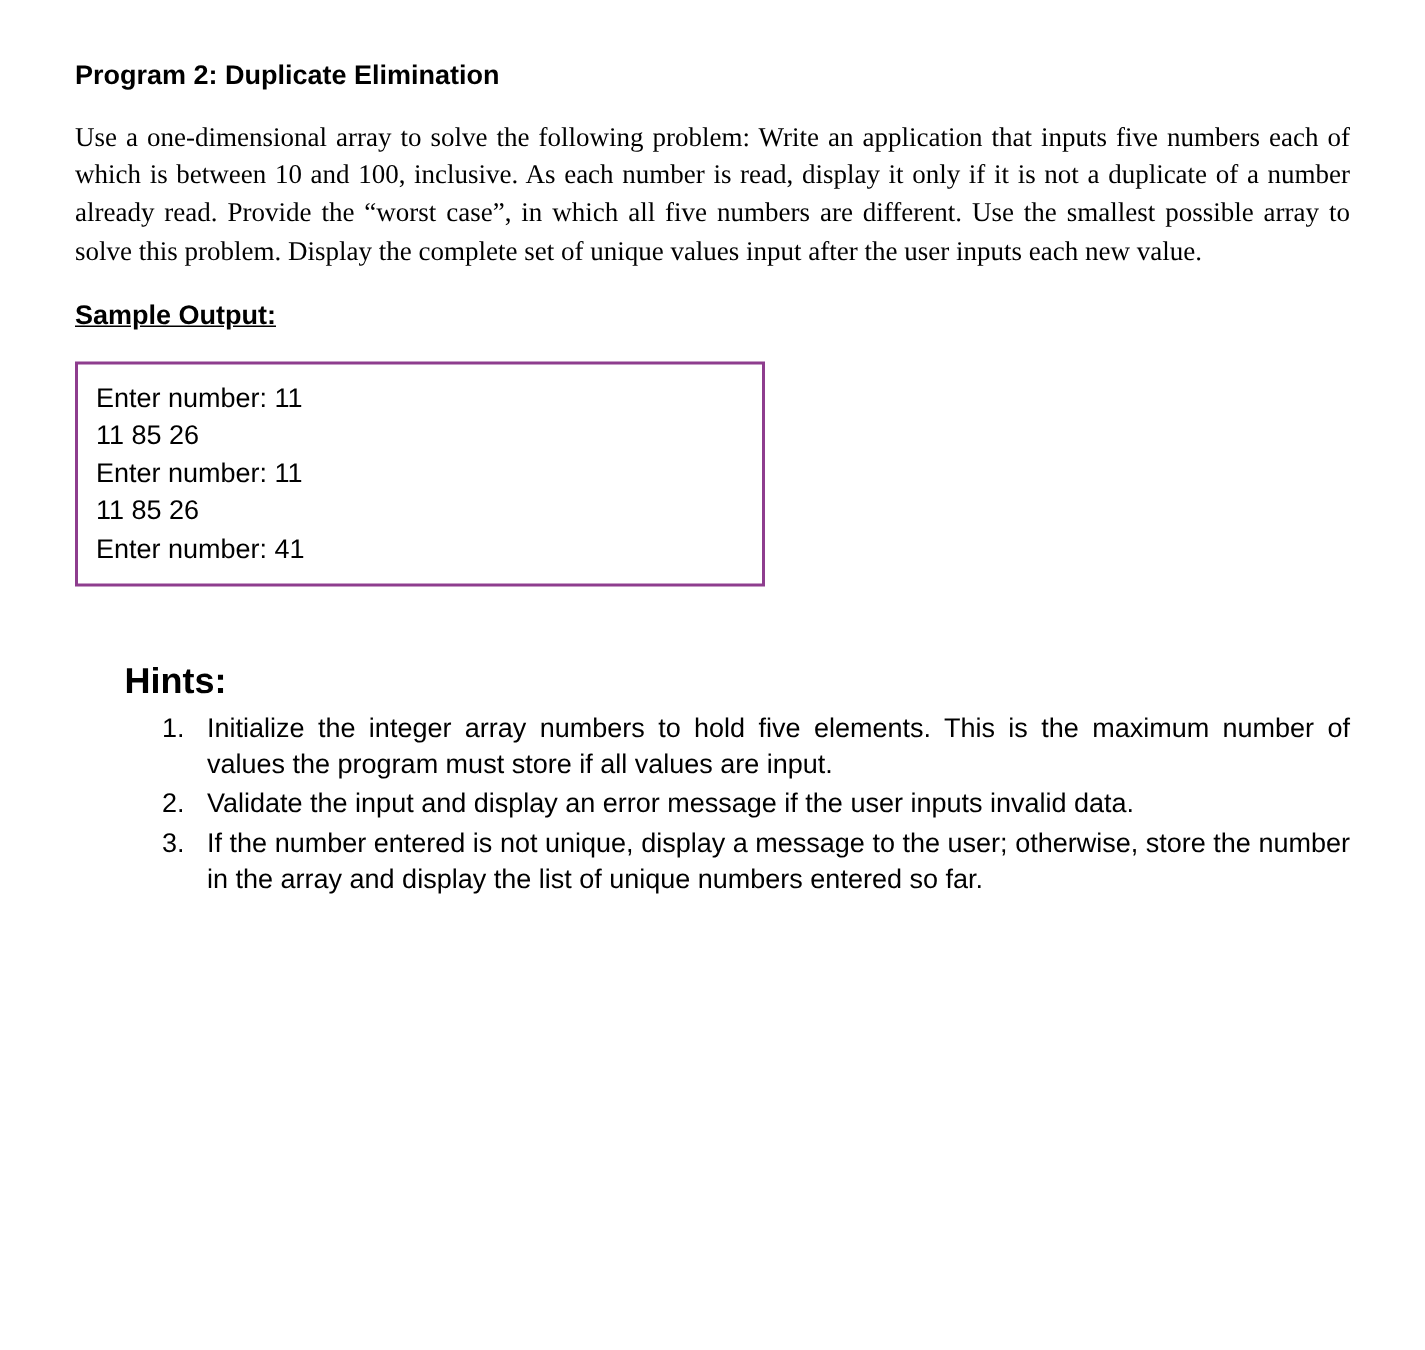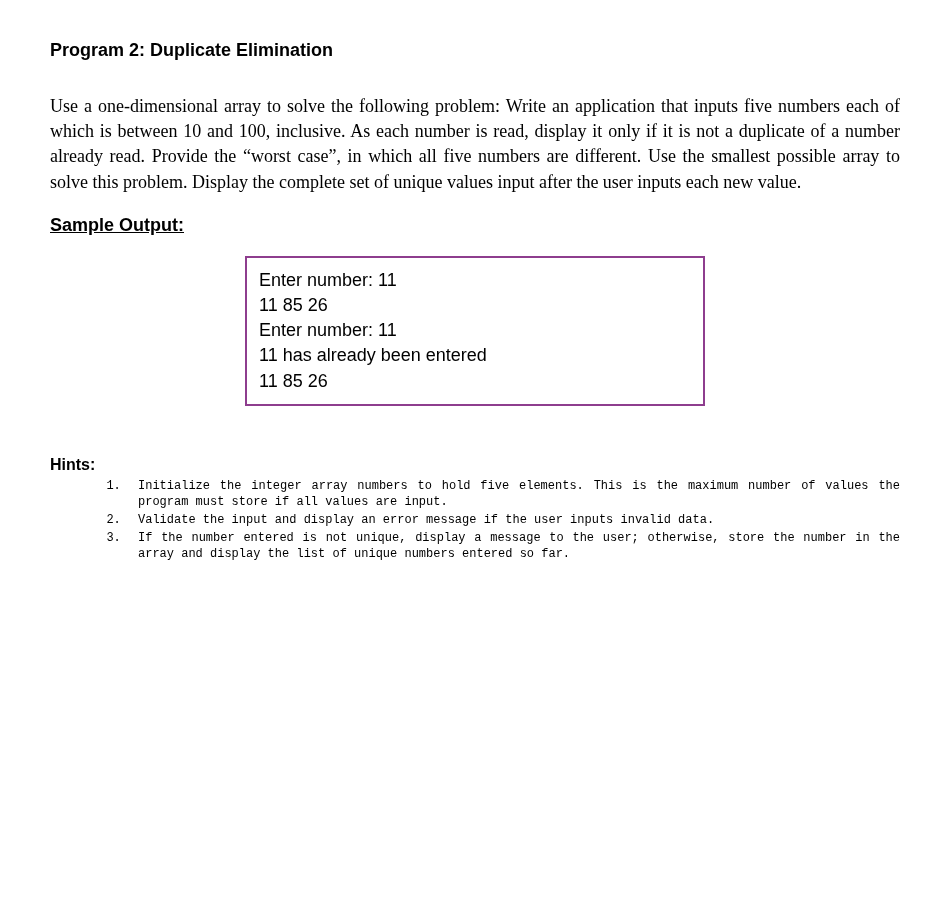--- a/index.html
+++ b/index.html
@@ -11,62 +11,62 @@
       font-family: Arial, Helvetica, sans-serif;
       background: #ffffff;
       width: 950px;
       height: 900px;
       padding: 40px 50px;
       color: #000000;
     }
     .title {
       font-weight: bold;
       font-size: 18px;
-      margin-bottom: 33px;
+      margin-bottom: 18px;
     }
     .description {
       font-size: 18px;
       line-height: 1.4;
       text-align: justify;
       margin-bottom: 20px;
       font-family: Liberation Serif, serif;
     }
     .section-label {
       font-weight: bold;
       font-size: 18px;
       margin-bottom: 20px;
       text-decoration: underline;
     }
     .output-box-wrapper {
       display: flex;
-      justify-content: center;
+      justify-content: flex-start;
       margin-bottom: 50px;
     }
     .output-box {
       border: 2px solid #8e3d8e;
       width: 460px;
       padding: 10px 12px;
       font-size: 18px;
       line-height: 1.4;
       font-family: Arial, Helvetica, sans-serif;
     }
     .output-line {
       display: block;
     }
     .hints-label {
       font-weight: bold;
-      font-size: 16px;
+      font-size: 24px;
       margin-bottom: 4px;
+      margin-left: 33px;
     }
     .hints-list {
       list-style-type: decimal;
       padding-left: 78px;
-      font-size: 12px;
+      font-size: 18px;
       line-height: 1.35;
-      font-family: Liberation Mono, monospace;
     }
     .hints-list li {
       padding-left: 10px;
       text-align: justify;
       margin-bottom: 2px;
     }
   </style>
 </head>
 <body>
 
@@ -74,22 +74,22 @@
 
 <div class="description">Use a one-dimensional array to solve the following problem: Write an application that inputs five numbers each of which is between 10 and 100, inclusive. As each number is read, display it only if it is not a duplicate of a number already read. Provide the “worst case”, in which all five numbers are different. Use the smallest possible array to solve this problem. Display the complete set of unique values input after the user inputs each new value.</div>
 
 <div class="section-label">Sample Output:</div>
 
 <div class="output-box-wrapper">
   <div class="output-box">
     <span class="output-line">Enter number: 11</span>
     <span class="output-line">11 85 26</span>
     <span class="output-line">Enter number: 11</span>
-    <span class="output-line">11 has already been entered</span>
     <span class="output-line">11 85 26</span>
+    <span class="output-line">Enter number: 41</span>
   </div>
 </div>
 
 <div class="hints-label">Hints:</div>
 
 <ol class="hints-list">
   <li>Initialize the integer array numbers to hold five elements. This is the maximum number of values the program must store if all values are input.</li>
   <li>Validate the input and display an error message if the user inputs invalid data.</li>
   <li>If the number entered is not unique, display a message to the user; otherwise, store the number in the array and display the list of unique numbers entered so far.</li>
 </ol>

